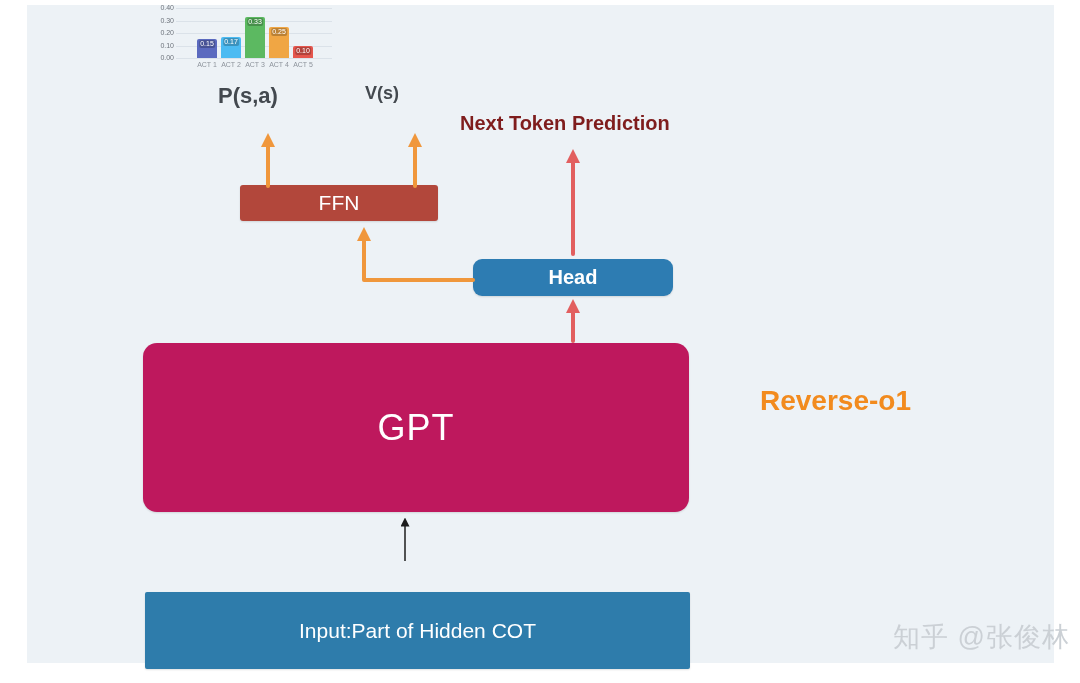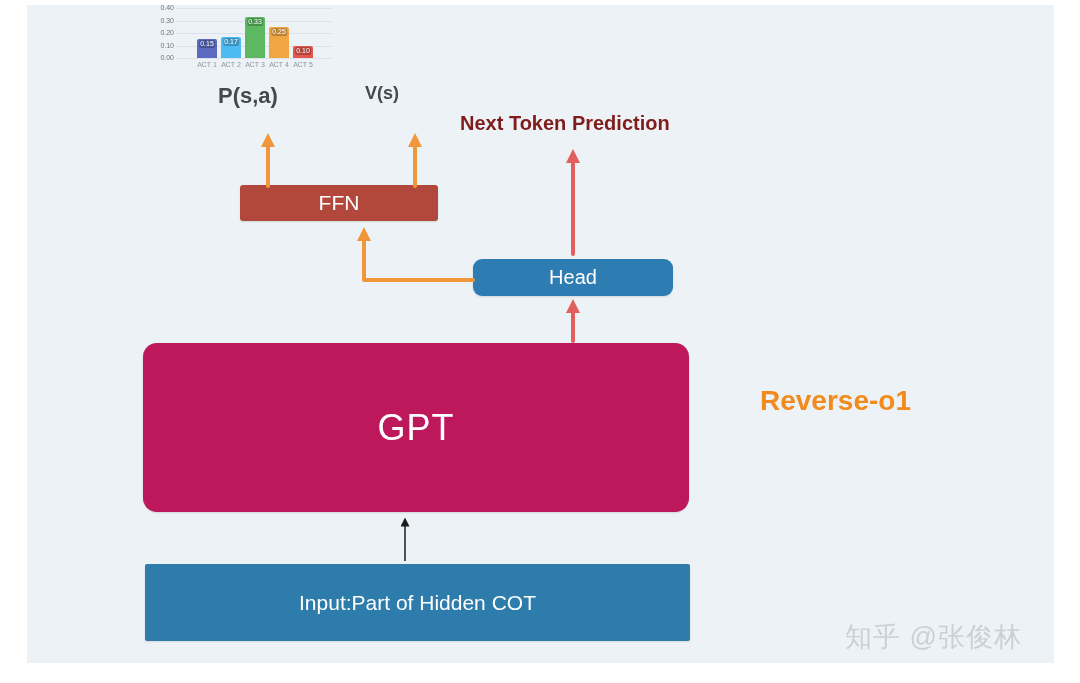--- a/index.html
+++ b/index.html
@@ -26,21 +26,21 @@
             border-radius:2px;padding:0 1px;white-space:nowrap;}
   .mc-cat{position:absolute;top:53px;transform:translateX(-50%);
           font-size:7px;color:#8d939b;white-space:nowrap;}
   
   .h-label{position:absolute;font-weight:bold;color:#43494f;}
   .lbl-psa{left:218px;top:83px;width:100px;font-size:22px;}
   .lbl-vs{left:365px;top:83px;width:100px;font-size:18px;}
   .lbl-ntp{left:460px;top:112px;width:300px;font-size:20px;}
   .lbl-reverse{left:760px;top:385px;width:220px;font-size:28px;font-weight:bold;text-align:left;}
   .watermark{position:absolute;left:845px;top:619px;width:225px;font-size:27px;
-             letter-spacing:1px;}
+             text-align:right;letter-spacing:1px;}
   
   .block{position:absolute;color:#ffffff;display:flex;align-items:center;
          justify-content:center;font-weight:300;
          box-shadow:0 1px 2px rgba(0,0,0,0.12);}
   .ffn-box{left:240px;top:185px;width:198px;height:36px;border-radius:3px;font-size:21px;}
   .head-box{left:473px;top:259px;width:200px;height:37px;border-radius:9px;font-size:20px;}
   .gpt-box{left:143px;top:343px;width:546px;height:169px;border-radius:14px;
            font-size:36px;letter-spacing:1px;}
   .input-box{left:145px;top:564px;width:545px;height:77px;border-radius:2px;font-size:21px;}
   
@@ -89,27 +89,27 @@
 </div>
 
 <div class="h-label lbl-psa" style="color: rgb(67, 73, 79);">P(s,a)</div>
 <div class="h-label lbl-vs" style="color: rgb(67, 73, 79);">V(s)</div>
 <div class="h-label lbl-ntp" style="color: #7f1d1d;">Next Token Prediction</div>
 <div class="h-label lbl-reverse" style="color: rgb(242, 139, 30);">Reverse-o1</div>
 
 <div class="block ffn-box" style="background: rgb(178, 71, 59);">
   <span>FFN</span>
 </div>
-<div class="block head-box" style="background: rgb(45, 124, 178);">
+<div class="block head-box" style="background: rgb(45, 124, 178); font-weight: bold;">
   <span>Head</span>
 </div>
 <div class="block gpt-box" style="background: #be185d;">
   <span>GPT</span>
 </div>
-<div class="block input-box" style="background: rgb(46, 124, 171);">
+<div class="block input-box" style="background: rgb(46, 124, 171); margin-top: 28px;">
   <span>Input:Part of Hidden COT</span>
 </div>
 
 <div class="watermark" style="color: rgb(203, 208, 213);">知乎 @张俊林</div>
 
 <svg class="arrow-layer" viewBox="0 0 1080 683" xmlns="http://www.w3.org/2000/svg">
   <defs>
     <marker id="head-orange" viewBox="0 0 10 10" refX="5" refY="5" markerWidth="3.5" markerHeight="3.5" orient="auto">
       <path d="M0,0 L10,5 L0,10 Z" fill="#f0973c"></path>
     </marker>

